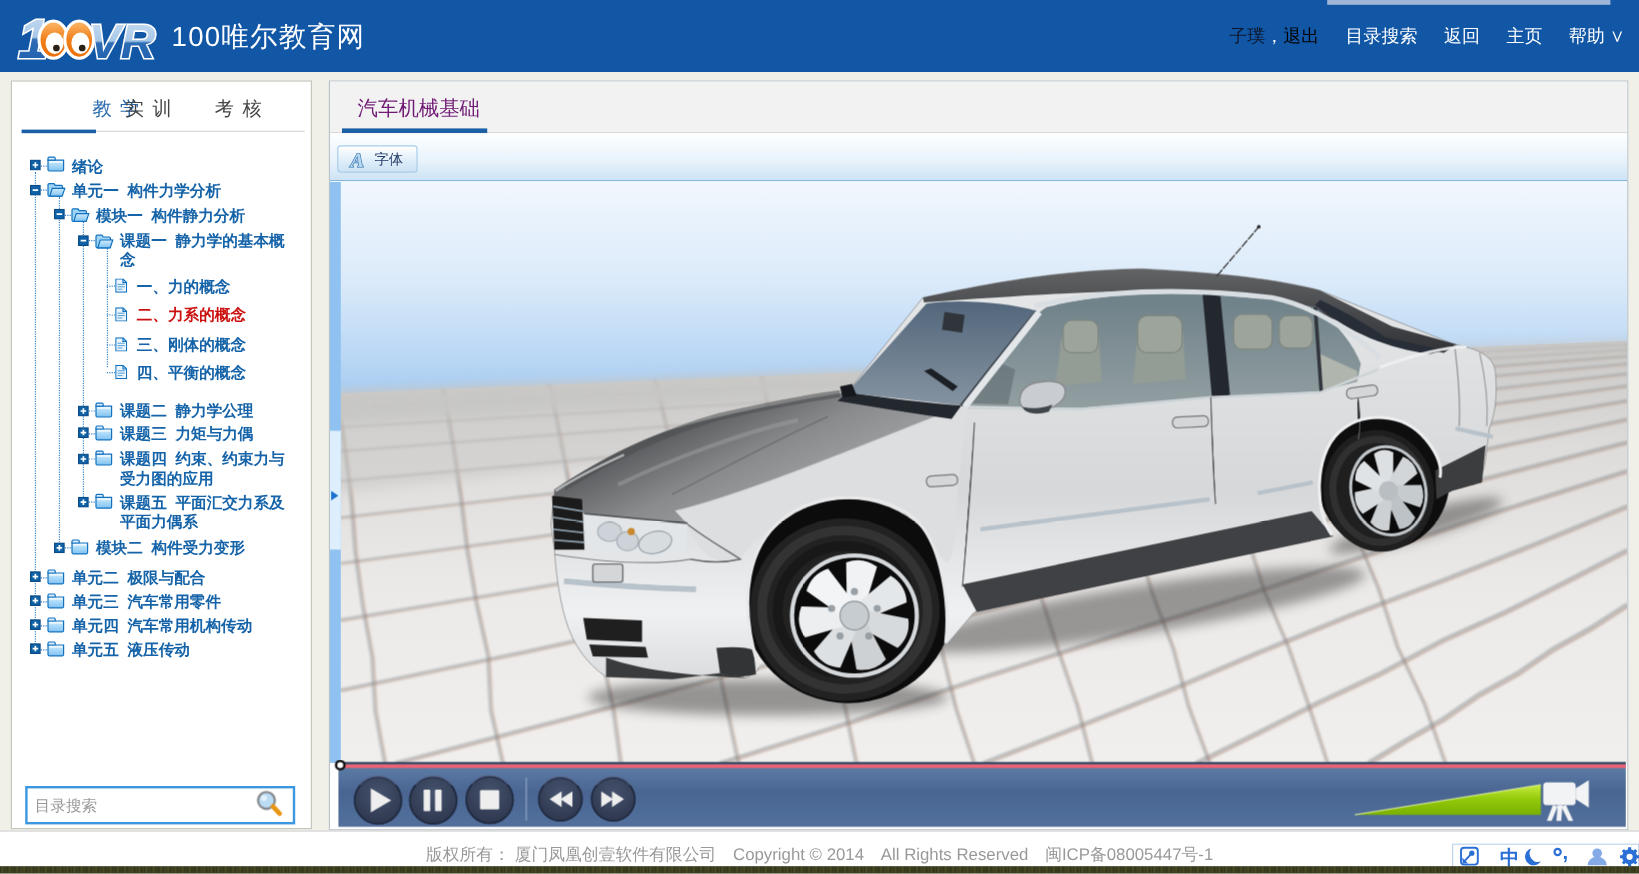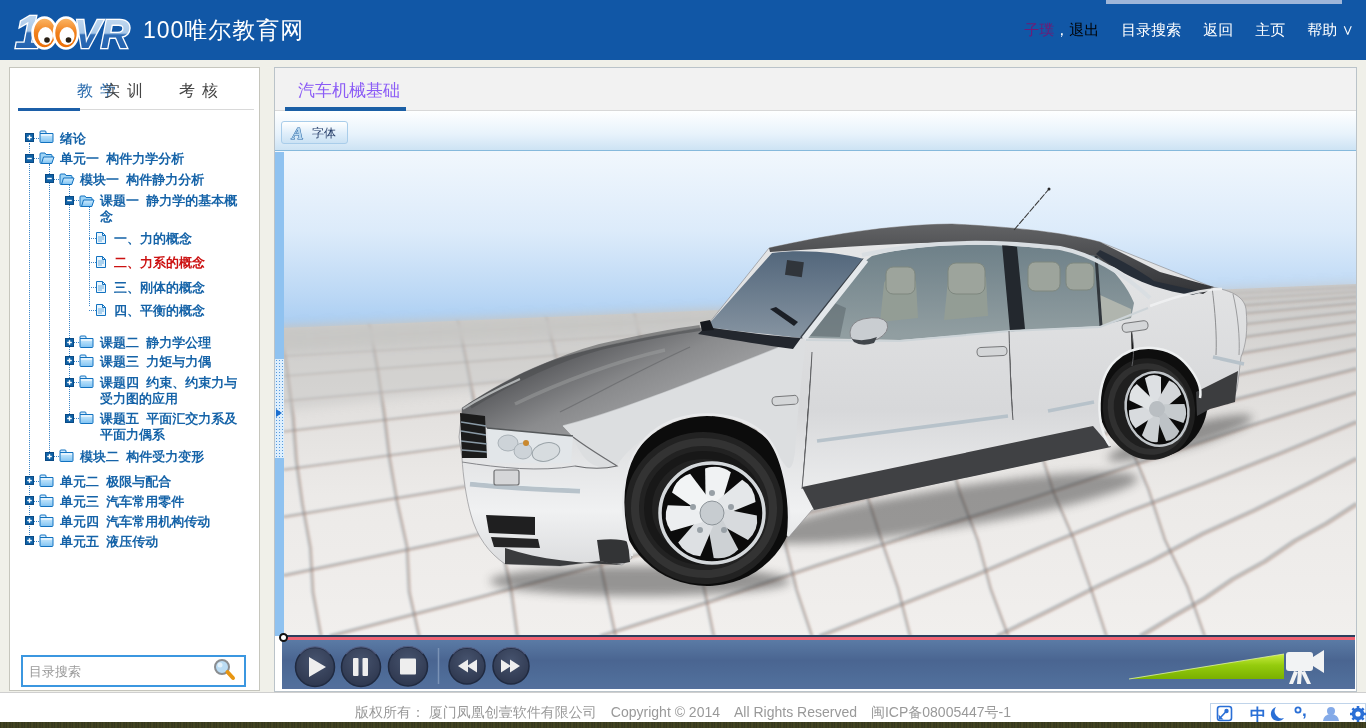--- a/index.html
+++ b/index.html
@@ -5,21 +5,21 @@
 html,body{margin:0;padding:0;}
 body{width:1366px;height:728px;position:relative;overflow:hidden;
   font-family:"Liberation Sans",sans-serif;background:#f0f0e9;}
 .abs{position:absolute;}
 
 #header{position:absolute;left:0;top:0;width:1366px;height:60px;
   background:#1157a6;}
 #topstrip{position:absolute;left:1106px;top:0;width:236px;height:4px;background:#9fb6d9;}
 #sitename{position:absolute;left:143px;top:15px;color:#fff;font-size:23px;letter-spacing:1px;}
 #hlinks{position:absolute;right:12px;top:21px;color:#fff;font-size:15px;}
-#hlinks .yel{color:#701a75;}
+#hlinks .yel{color:#0f172a;}
 #hlinks a{color:#000000;}
 #hlinks span.item{margin-left:22px;}
 
 #side{position:absolute;left:9px;top:67px;width:251px;height:624px;
   background:#fff;border:1px solid #c6c6bd;box-sizing:border-box;}
 #tabs{position:absolute;left:0;top:0;width:248px;height:43px;}
 .tab{position:absolute;top:13px;font-size:16px;letter-spacing:7px;color:#444;}
 #tab1{left:19px;color:#2a6bad;margin-left:48px;}
 #tab2{left:94px;}
 #tab3{left:169px;}
@@ -28,21 +28,21 @@
 
 #tree{position:absolute;left:-9px;top:0;width:248px;height:560px;font-weight:bold;font-size:13px;color:#1563a8;}
 .trow{position:absolute;white-space:nowrap;}
 .red{color:#cc1111;}
 #searchbox{position:absolute;left:11px;top:587px;width:221px;height:28px;border:2px solid #3b97e0;background:#fff;}
 #searchbox .ph{position:absolute;left:6px;top:6px;font-size:13px;color:#999;}
 
 #main{position:absolute;left:274px;top:67px;width:1083px;height:625px;
   background:#fff;border:1px solid #bac3c9;box-sizing:border-box;}
 #mtabrow{position:absolute;left:0;top:0;width:1081px;height:43px;background:#f2f2f2;border-bottom:1px solid #d8d8d8;box-sizing:border-box;}
-#mtabtitle{position:absolute;left:23px;top:11px;font-size:17px;color:#8b5cf6;}
+#mtabtitle{position:absolute;left:23px;top:11px;font-size:17px;color:#701a75;}
 #mtabsel{position:absolute;left:10px;top:39px;width:121px;height:4px;background:#1b5fa5;}
 #toolbar{position:absolute;left:0;top:43px;width:1081px;height:40px;
   background:linear-gradient(#feffff,#e7f2fb 60%,#cde3f4);border-bottom:1px solid #86b9dc;box-sizing:border-box;}
 #fontbtn{position:absolute;left:6px;top:10px;width:65px;height:21px;border:1px solid #a9cdea;border-radius:3px;
   background:linear-gradient(#ffffff,#dfeefa 55%,#cbe2f4);}
 #fontbtn .t{position:absolute;left:30px;top:3px;font-size:12px;color:#223a66;text-align:right;}
 
 #viewer{position:absolute;left:0px;top:83px;width:1081px;height:485px;overflow:hidden;}
 #vslider{position:absolute;left:0px;top:84px;width:9px;height:484px;background:#8fc2f0;}
 #vsthumb{position:absolute;left:0px;top:291px;width:9px;height:99px;background:#ddeefc;

